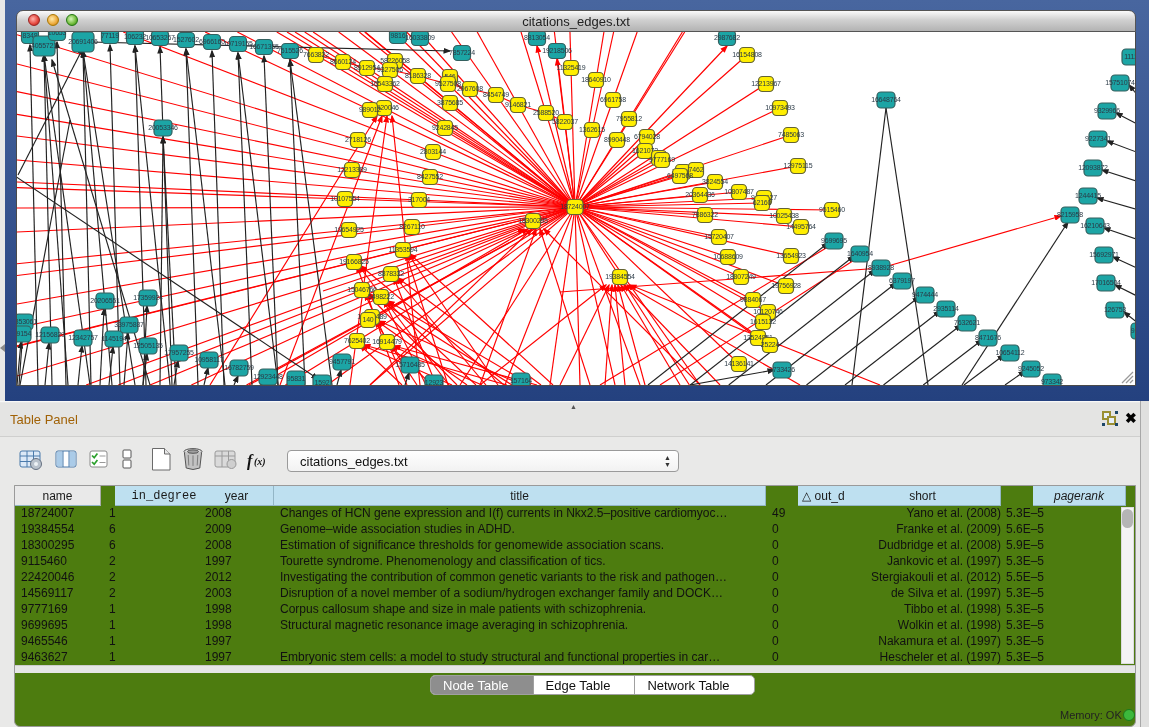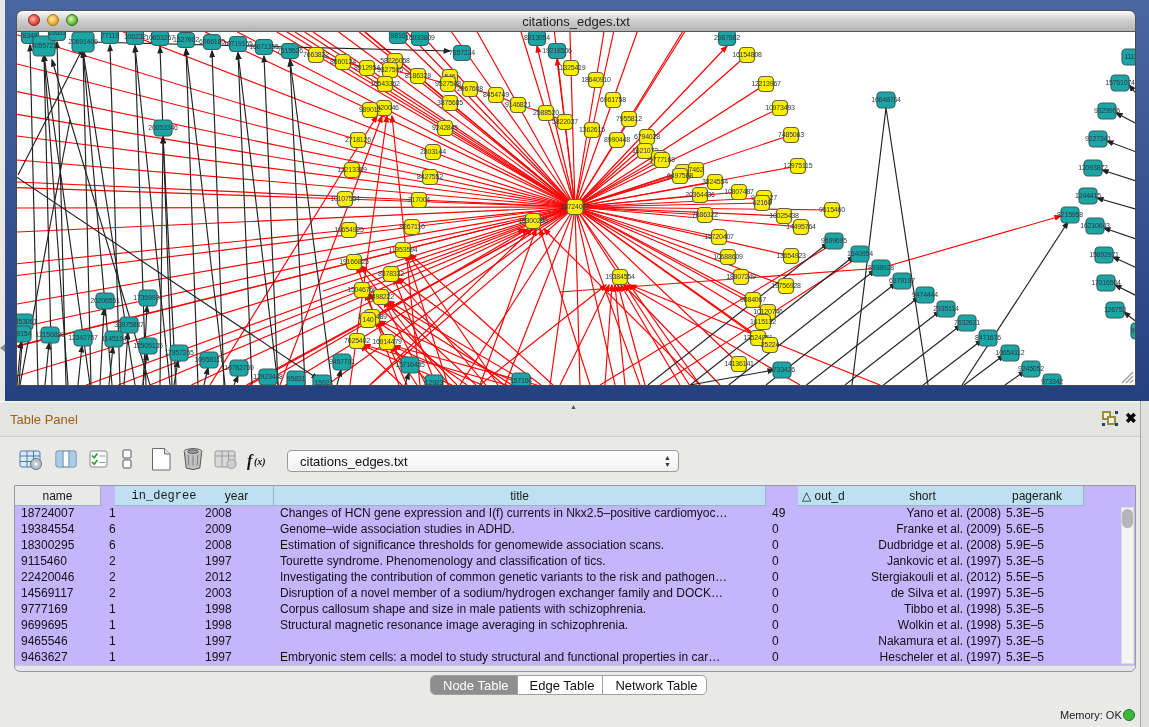--- a/index.html
+++ b/index.html
@@ -25,51 +25,51 @@
   border-top:4px solid transparent; border-bottom:4px solid transparent; border-right:5px solid #8a8a8a; }
 #tphead { position:absolute; left:0; top:1px; width:1140px; height:34px;
   background:#e4e4e3; border-bottom:1px solid #cfcfce; }
 #tphead span { position:absolute; left:10px; top:9px; font-size:13px; color:#a16207; }
 #rightstrip { position:absolute; left:1140px; top:401px; width:9px; height:326px;
   background:#e0e0df; border-left:1px solid #a8a8a8; }
 #combo { position:absolute; left:287px; top:450px; width:392px; height:22px;
   background:linear-gradient(#ffffff,#f2f2f2); border:1px solid #9a9a9a; border-radius:4px;
   font-size:13px; color:#111; padding:3px 0 0 12px; }
 #combo .arr { position:absolute; right:7px; top:3px; font-size:7px; color:#333; line-height:7px; text-align:center;}
-#tablebox { position:absolute; left:14px; top:485px; width:1122px; height:187px;
-  background:#c4b5fd; border:1px solid #9a9a9a; border-radius:0 0 6px 6px; overflow:hidden; }
+#tablebox { position:absolute; left:14px; top:485px; width:1122px; height:242px;
+  background:#4d7c0f; border:1px solid #9a9a9a; border-radius:0 0 6px 6px; overflow:hidden; }
 #thead { position:absolute; left:0; top:0; width:1120px; height:20px; font-size:12px; color:#1a1a1a; }
 #thead span { position:absolute; top:0; height:20px; line-height:20px; text-align:center;
   background:#bee0f0; border-right:1px solid #93b6c6; border-bottom:1px solid #93b6c6; }
 #h-name { left:0px; width:86px; background:#e9e9e9 !important; border-right:1px solid #aaa !important;}
 #h-ind  { left:100px; width:99px;font-family:Liberation Mono, monospace; }
 #h-year { left:185px; width:74px; }
 #h-title{ left:259px; width:492px; }
 #h-out  { left:751px; width:79px; text-align:left !important; padding-left:4px;margin-left:32px;}
 #h-short{ left:830px; width:156px; }
-#h-pr   { left:976px; width:93px; }
+#h-pr   { left:1018px; width:93px;font-style:italic; }
 #tbody { position:absolute; left:0; top:20px; width:1120px; }
 .trow { position:relative; height:16px; font-size:12px; color:#111; white-space:nowrap; }
 .trow span { position:absolute; top:0; height:16px; line-height:15px; overflow:hidden; }
 .c-name { left:6px; width:80px; }
 .c-ind  { left:94px; width:90px; }
 .c-year { left:190px; width:70px; }
 .c-title{ left:265px; width:486px; }
 .c-out  { left:757px; width:70px; }
 .c-short{ left:830px; width:156px; text-align:right; }
 .c-pr   { left:991px; width:90px; }
 #vscroll { position:absolute; left:1106px; top:21px; width:13px; height:157px;
   background:#f4f4f4; border:1px solid #ddd; }
 #vthumb { position:absolute; left:1107px; top:23px; width:11px; height:19px;
   background:#b5b5b5; border-radius:6px; }
 #tfoot { position:absolute; left:0px; top:179px; width:1120px; height:8px; background:#e6e6e6; border-top:1px solid #ccc; }
 #tabs { position:absolute; left:430px; top:675px; height:20px; display:flex;
   border:1px solid #a0a0a0; border-radius:5px; overflow:hidden; font-size:13px;
   background:#fff; }
-#tabs div { padding:2px 8px 0 12px; height:20px; border-right:1px solid #a0a0a0; color:#111; }
+#tabs div { padding:2px 24px 0 12px; height:20px; border-right:1px solid #a0a0a0; color:#111; }
 #tabs div:last-child { border-right:none; }
 #tabs .sel { background:#8e8e8e; color:#fff; }
 #mem { position:absolute; left:1060px; top:709px; font-size:11px; color:#222; }
 #memdot { position:absolute; left:1123px; top:709px; width:12px; height:12px;
   border-radius:50%; background:#3cb83c; border:1px solid #1c7a1c; }
 #floaticon { position:absolute; left:1102px; top:411px; width:16px; height:15px; }
 #closeicon { position:absolute; left:1125px; top:410px; font-size:14px; font-weight:bold; color:#000; }
 #notch { position:absolute; left:570px; top:403px; width:10px; height:4px; color:#555; font-size:7px; }
 .sq1 { position:absolute; left:0; top:0; width:9px; height:9px; background:#e8f0fa; border:2px solid #9a8f33; }
 .sq2 { position:absolute; left:5px; top:5px; width:9px; height:9px; background:#e8f0fa; border:2px solid #9a8f33; }

